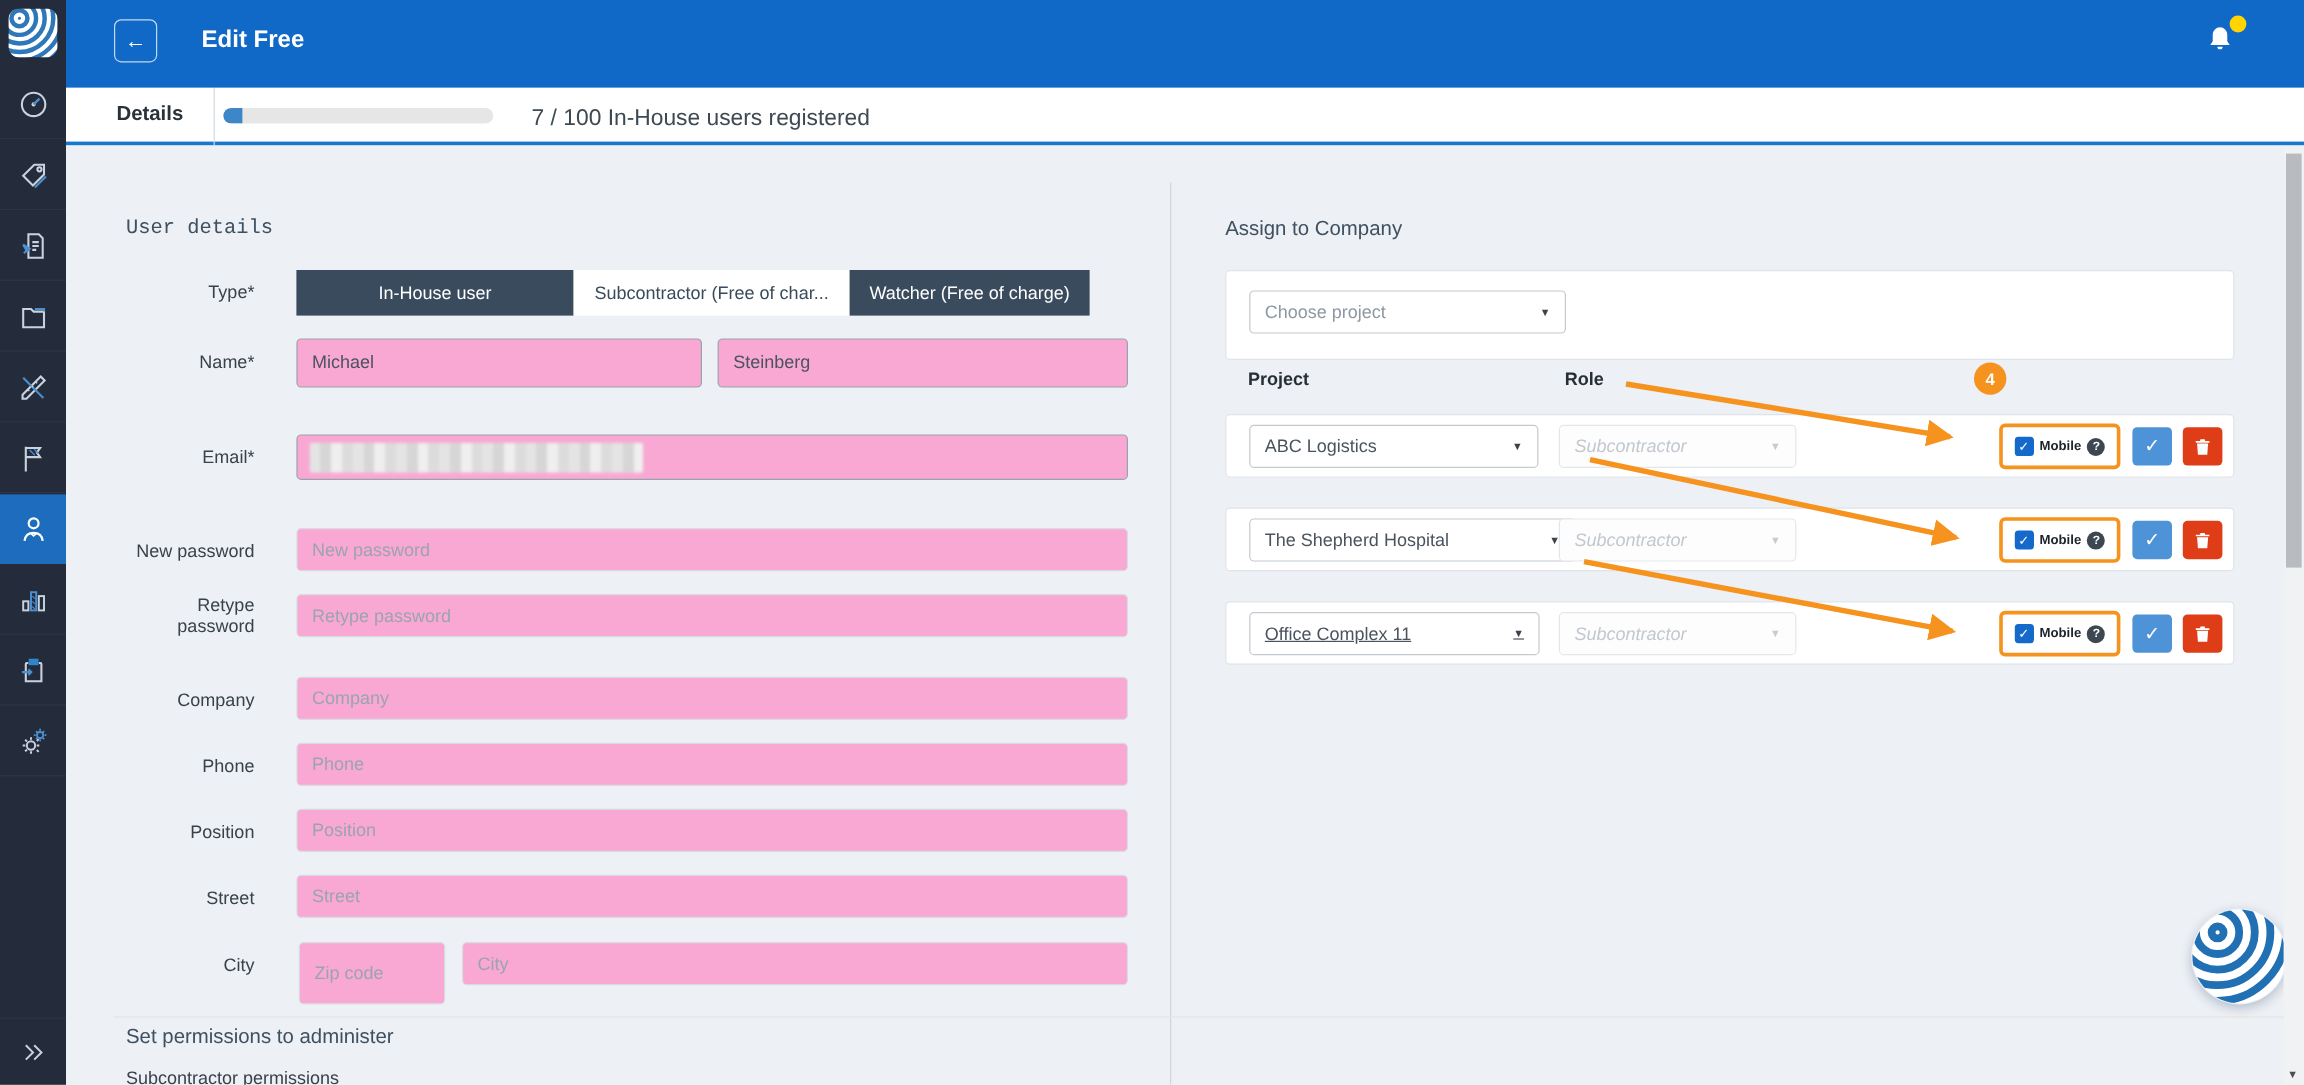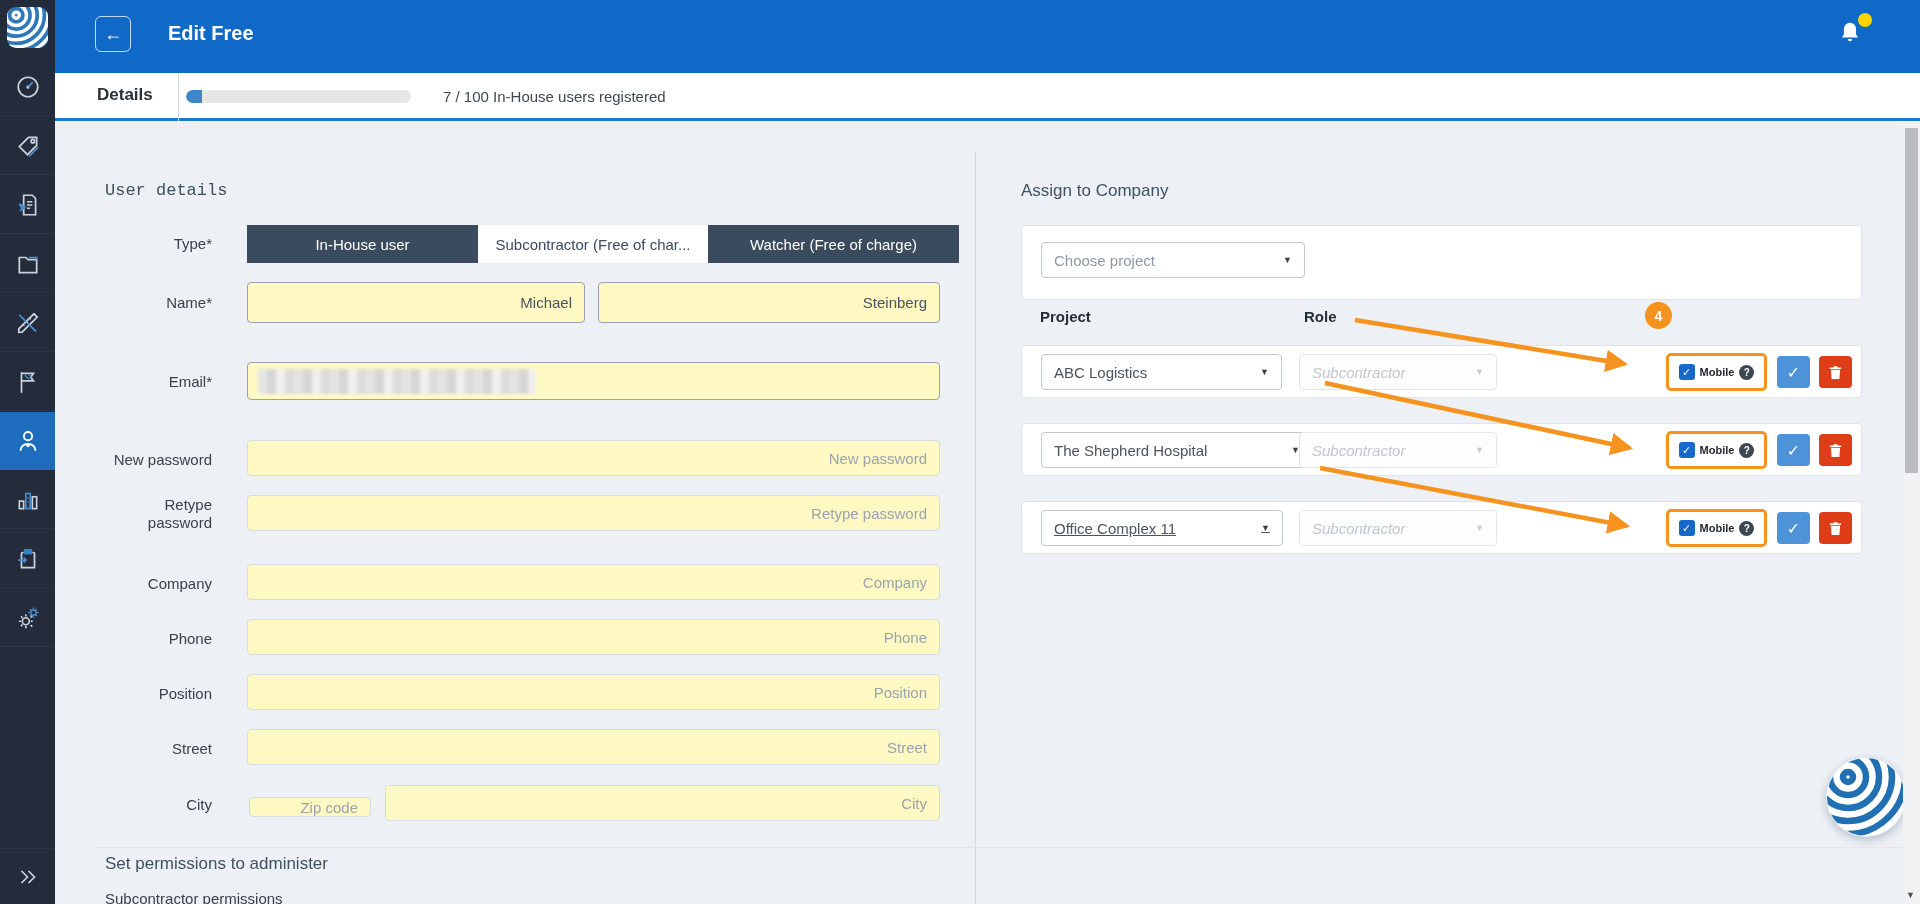--- a/index.html
+++ b/index.html
@@ -21,27 +21,27 @@
   #page-title { position:absolute; left:113px; top:22px; color:#fff; font-size:20px; font-weight:700; }
   #bell-wrap { position:absolute; right:53px; top:19px; width:30px; height:32px; cursor:pointer; }
   #bell-dot { position:absolute; right:-5px; top:-6px; width:14px; height:14px; border-radius:50%; background:#ffd400; }
 
   
   #tabbar { position:absolute; left:55px; top:73px; width:1896px; height:48px; background:#fff; border-bottom:3px solid #1878cf; z-index:15; }
   #tab-details { position:absolute; left:42px; top:12px; font-size:17px; font-weight:600; color:#2a3138; cursor:pointer; }
   #tab-divider { position:absolute; left:123px; top:0; width:1px; height:48px; background:#d5d9dd; }
   #progress-track { position:absolute; left:131px; top:17px; width:225px; height:13px; background:#e6e6e6; border-radius:7px; overflow:hidden; }
   #progress-fill { height:13px; background:#3d87c9; border-radius:7px 0 0 7px; }
-  #quota-text { position:absolute; left:388px; top:15px; font-size:15px; color:#3f4952; }
+  #quota-text { position:absolute; left:388px; top:15px; font-size:19px; color:#3f4952; }
 
   
   #content { position:absolute; left:55px; top:124px; width:1865px; height:780px; background:#edf0f4; overflow:hidden; }
   .heading { font-size:17px; color:#3f5060; }
   .flabel { position:absolute; width:106px; text-align:right; font-size:15px; color:#39424b; line-height:18px; }
-  .tinput { position:absolute; background:#fef9c3; border:1px solid #9aa3ac; border-radius:4px; font-size:15px; color:#4b545e; padding:0 12px; font-family:inherit;text-align:right; }
+  .tinput { position:absolute; background:#f9a8d4; border:1px solid #9aa3ac; border-radius:4px; font-size:15px; color:#4b545e; padding:0 12px; font-family:inherit; }
   .pinput { border:1px solid #d8dce0; }
   input::placeholder { color:#9ba4ad; opacity:1; }
   .seg { position:absolute; height:38px; display:flex; align-items:center; justify-content:center; font-size:15px; cursor:pointer; }
   .seg-dark { background:#3a4b5e; color:#fff; }
   .seg-light { background:#fff; color:#3a4b5e; }
 
   
   .card { position:absolute; background:#fff; border:1px solid #e0e4e9; border-radius:4px; }
   .selectbox { position:absolute; height:36px; background:#fff; border:1px solid #c3c9cf; border-radius:4px; display:flex; align-items:center; padding:0 12px; font-size:15px; color:#4b545e; cursor:pointer; }
   .selectbox .caret { margin-left:auto; font-size:9px; color:#3c434a; }
@@ -209,21 +209,21 @@
 
 <main id="content">
 
   <div id="col-divider"></div>
 
   <div class="heading abs" style="left:50px; top:57px;font-family:Liberation Mono, monospace;">User details</div>
 
   <div class="flabel" style="left:51px; top:111px;">Type*</div>
   <div class="seg seg-dark" style="left:192px; top:101px; width:231px;">In-House user</div>
   <div class="seg seg-light" style="left:423px; top:101px; width:230px;">Subcontractor (Free of char...</div>
-  <div class="seg seg-dark" style="left:653px; top:101px; width:251px;">Watcher (Free of charge)</div>
+  <div class="seg seg-dark" style="left:653px; top:101px; width:200px;">Watcher (Free of charge)</div>
 
   <div class="flabel" style="left:51px; top:170px;">Name*</div>
   <input class="tinput" style="left: 192px; top: 158px; width: 338px; height: 41px;" value="Michael">
   <input class="tinput" style="left: 543px; top: 158px; width: 342px; height: 41px;" value="Steinberg">
 
   <div class="flabel" style="left:51px; top:249px;">Email*</div>
   <div class="tinput" style="left:192px; top:238px; width:693px; height:38px;">
     <div id="redaction"></div>
   </div>
 
@@ -239,21 +239,21 @@
   <div class="flabel" style="left:51px; top:506px;">Phone</div>
   <input class="tinput pinput" style="left: 192px; top: 495px; width: 693px; height: 36px;" placeholder="Phone">
 
   <div class="flabel" style="left:51px; top:561px;">Position</div>
   <input class="tinput pinput" style="left: 192px; top: 550px; width: 693px; height: 36px;" placeholder="Position">
 
   <div class="flabel" style="left:51px; top:616px;">Street</div>
   <input class="tinput pinput" style="left: 192px; top: 605px; width: 693px; height: 36px;" placeholder="Street">
 
   <div class="flabel" style="left:51px; top:672px;">City</div>
-  <input class="tinput pinput" style="left: 194px; top: 661px; width: 122px; height: 20px; margin-top: 12px;" placeholder="Zip code">
+  <input class="tinput pinput" style="left: 194px; top: 661px; width: 122px; height: 52px;" placeholder="Zip code">
   <input class="tinput pinput" style="left: 330px; top: 661px; width: 555px; height: 36px;" placeholder="City">
 
   <div id="perm-hr"></div>
   <div class="heading abs" style="left:50px; top:730px;">Set permissions to administer</div>
   <div class="abs" style="left:50px; top:766px; font-size:15px; color:#39424b;">Subcontractor permissions</div>
 
   <div class="heading abs" style="left:966px; top:57px;">Assign to Company</div>
 
   <div class="card" style="left:966px; top:101px; width:841px; height:75px;">
     <div class="selectbox placeholder" style="left:19px; top:16px; width:264px;">

